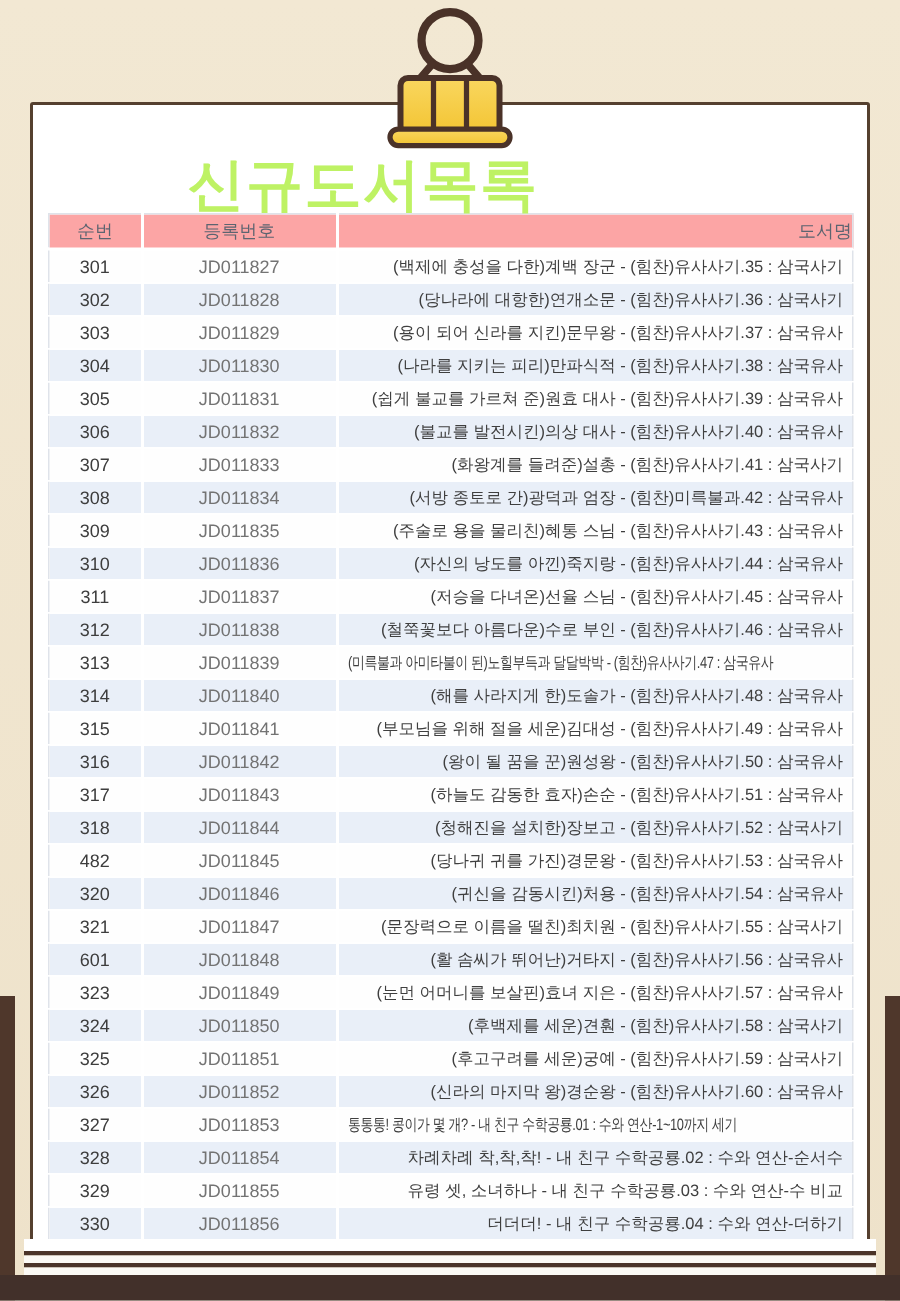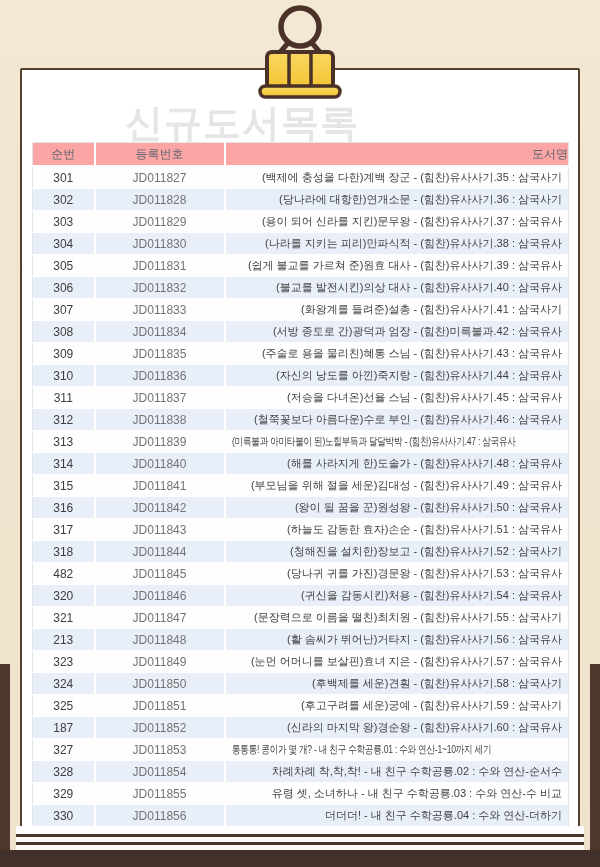--- a/index.html
+++ b/index.html
@@ -21,21 +21,21 @@
   .paper-stack .s3{height:5px;background:#fbf9f4;}
   .paper-stack .s4{height:3px;background:#4b3429;}
   .paper-stack .s5{height:6px;background:#fbf9f4;}
   .card{
     position:absolute;left:20px;top:68px;width:556px;height:756px;
     background:#ffffff;border:2px solid #55402f;border-radius:2px;
   }
   .clip{position:absolute;left:240px;top:0px;width:120px;height:100px;z-index:5;}
   .title{
     position:absolute;left:0;top:98px;width:484px;text-align:center;
-    font-size:38px;font-weight:800;letter-spacing:1px;color:#e5e5e5;z-index:4;
+    font-size:38px;font-weight:800;letter-spacing:1px;color:#bef264;z-index:4;
   }
   table.books{
     position:absolute;left:32px;top:142px;width:536px;
     border-collapse:collapse;table-layout:fixed;z-index:3;
     border:1px solid #dfe3ea;
   }
   table.books col.c-no{width:62px;}
   table.books col.c-reg{width:130px;}
   table.books col.c-title{width:344px;}
   table.books th{
@@ -205,41 +205,41 @@
         <td data-name="row-no">320</td>
         <td data-name="row-reg">JD011846</td>
         <td data-name="row-title"><span class="t" data-name="book-title-text">(귀신을 감동시킨)처용 - (힘찬)유사사기.54 : 삼국유사</span></td>
       </tr>
       <tr data-name="table-row">
         <td data-name="row-no">321</td>
         <td data-name="row-reg">JD011847</td>
         <td data-name="row-title"><span class="t" data-name="book-title-text">(문장력으로 이름을 떨친)최치원 - (힘찬)유사사기.55 : 삼국사기</span></td>
       </tr>
       <tr data-name="table-row">
-        <td data-name="row-no">213</td>
+        <td data-name="row-no">601</td>
         <td data-name="row-reg">JD011848</td>
         <td data-name="row-title"><span class="t" data-name="book-title-text">(활 솜씨가 뛰어난)거타지 - (힘찬)유사사기.56 : 삼국유사</span></td>
       </tr>
       <tr data-name="table-row">
         <td data-name="row-no">323</td>
         <td data-name="row-reg">JD011849</td>
         <td data-name="row-title"><span class="t" data-name="book-title-text">(눈먼 어머니를 보살핀)효녀 지은 - (힘찬)유사사기.57 : 삼국유사</span></td>
       </tr>
       <tr data-name="table-row">
         <td data-name="row-no">324</td>
         <td data-name="row-reg">JD011850</td>
         <td data-name="row-title"><span class="t" data-name="book-title-text">(후백제를 세운)견훤 - (힘찬)유사사기.58 : 삼국사기</span></td>
       </tr>
       <tr data-name="table-row">
         <td data-name="row-no">325</td>
         <td data-name="row-reg">JD011851</td>
         <td data-name="row-title"><span class="t" data-name="book-title-text">(후고구려를 세운)궁예 - (힘찬)유사사기.59 : 삼국사기</span></td>
       </tr>
       <tr data-name="table-row">
-        <td data-name="row-no">187</td>
+        <td data-name="row-no">326</td>
         <td data-name="row-reg">JD011852</td>
         <td data-name="row-title"><span class="t" data-name="book-title-text">(신라의 마지막 왕)경순왕 - (힘찬)유사사기.60 : 삼국유사</span></td>
       </tr>
       <tr data-name="table-row">
         <td data-name="row-no">327</td>
         <td data-name="row-reg">JD011853</td>
         <td data-name="row-title"><span class="t cond" data-name="book-title-text">통통통! 콩이가 몇 개? - 내 친구 수학공룡.01 : 수와 연산-1~10까지 세기</span></td>
       </tr>
       <tr data-name="table-row">
         <td data-name="row-no">328</td>

